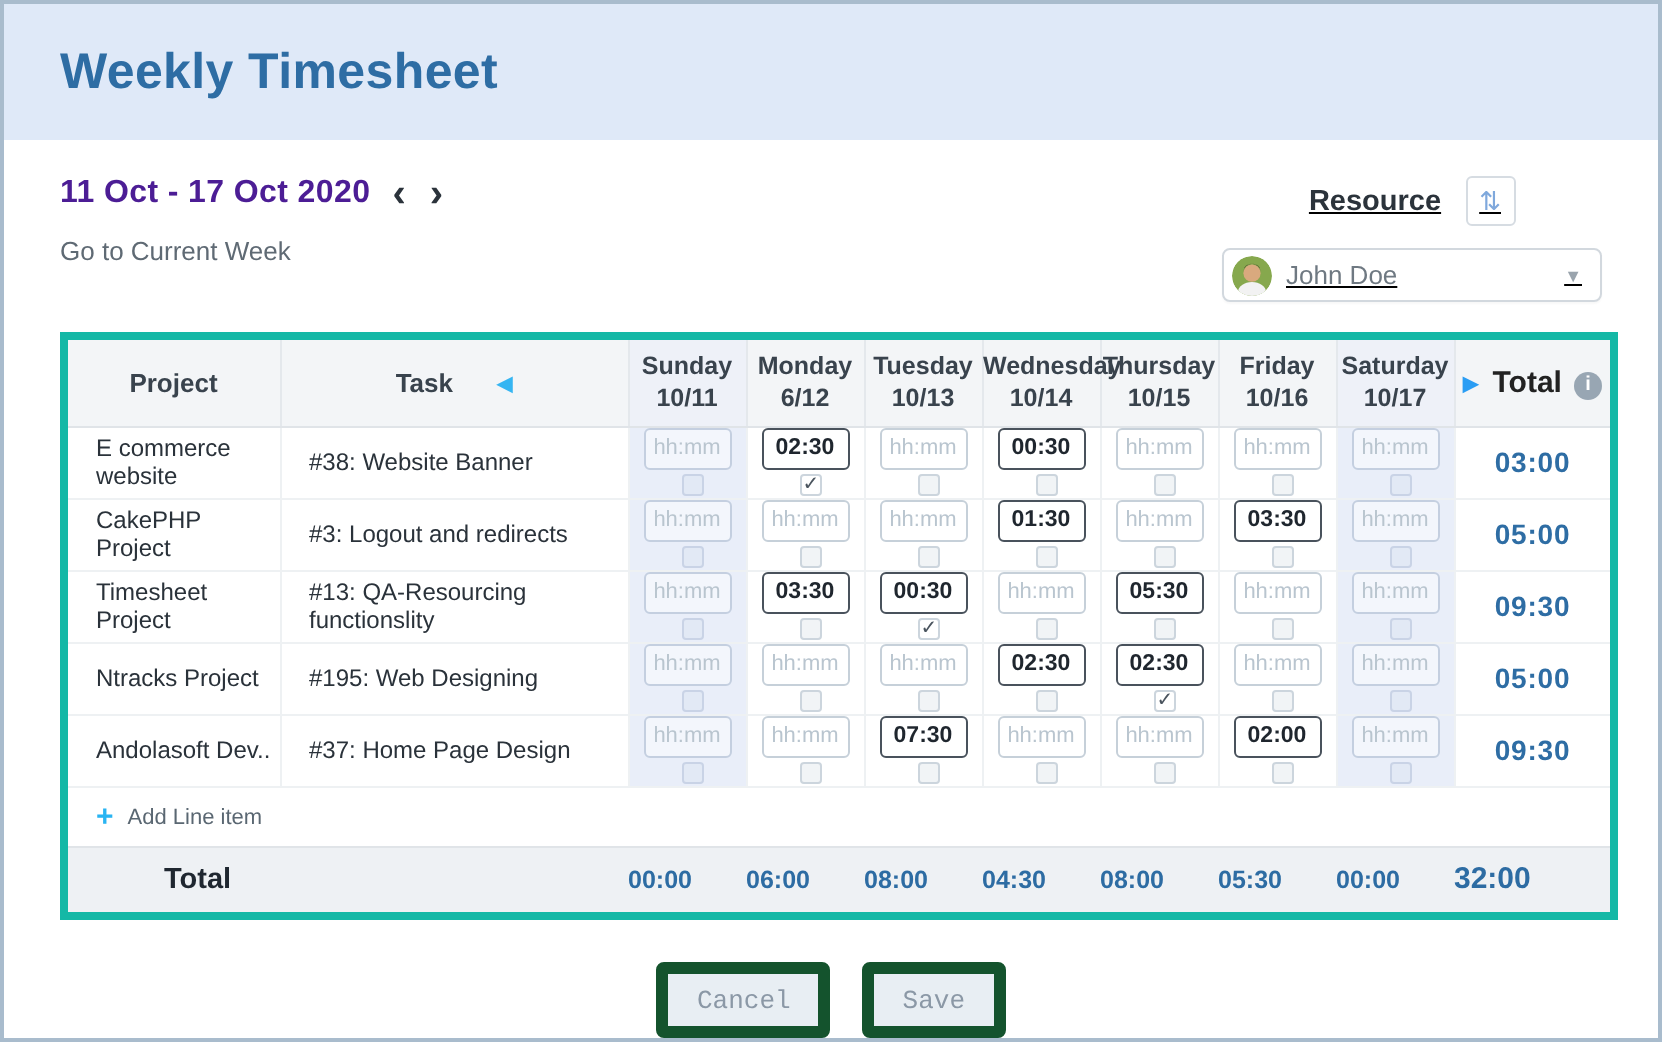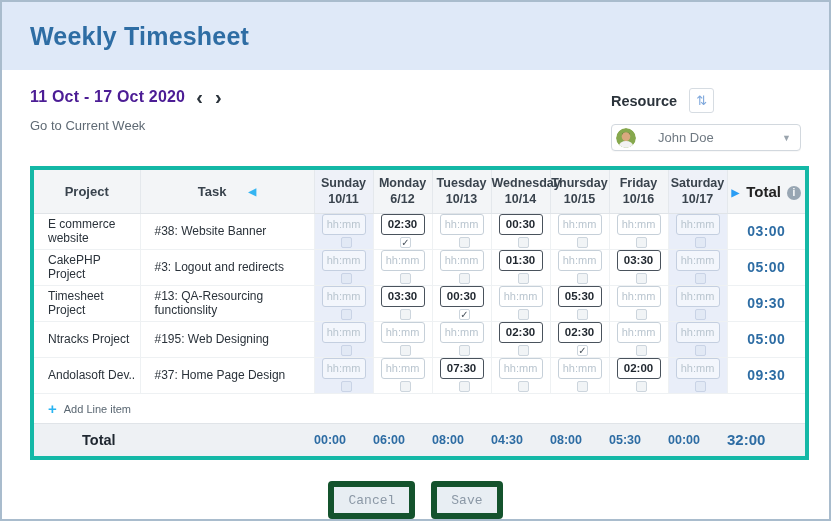--- a/index.html
+++ b/index.html
@@ -34,33 +34,33 @@
   }
   .date-row { display: flex; align-items: center; gap: 10px; }
   .date-range { font-size: 16px; font-weight: bold; color: #4c1d95; letter-spacing:.2px; }
   .week-nav {
     font-size: 20px; line-height: 16px; color: #2b333b;
     cursor: pointer; padding: 0 1px; font-weight: bold;
   }
   .go-current {
     margin-top: 12px; font-size: 13px; color: #5f6a74; cursor: pointer;
   }
-  .toolbar-right { display: flex; flex-direction: column; align-items: flex-start; }
+  .toolbar-right { display: flex; flex-direction: column; align-items: center; text-decoration: underline; }
   .resource-row { display: flex; align-items: center; gap: 12px; }
   .resource-label { font-size: 14.5px; font-weight: bold; color: #2b333b; }
   .sort-box {
     width: 25px; height: 25px; border: 1px solid #d6dce2; border-radius: 3px;
     display: flex; align-items: center; justify-content: center;
     color: #7fa8dc; font-size: 13px; cursor: pointer; background:#fff;
   }
   .resource-select {
     margin-top: 11px;
     width: 190px; height: 27px;
     border: 1px solid #d2d8de; border-radius: 4px; background: #fff;
-    display: flex; align-items: center; gap: 22px;
+    display: flex; align-items: center; gap: 7px;
     padding: 0 9px 0 4px; cursor: pointer;
     box-shadow: 0 1px 1px rgba(0,0,0,.03);
   }
   .resource-select .avatar { width: 20px; height: 20px; border-radius: 50%; overflow: hidden; flex: 0 0 auto; }
   .resource-name { font-size: 13px; color: #6f7982; flex: 1; }
   .caret { font-size: 9px; color: #9aa4ad; }
 
   
   .sheet { padding: 15px 28px 0 28px; }
   table {

